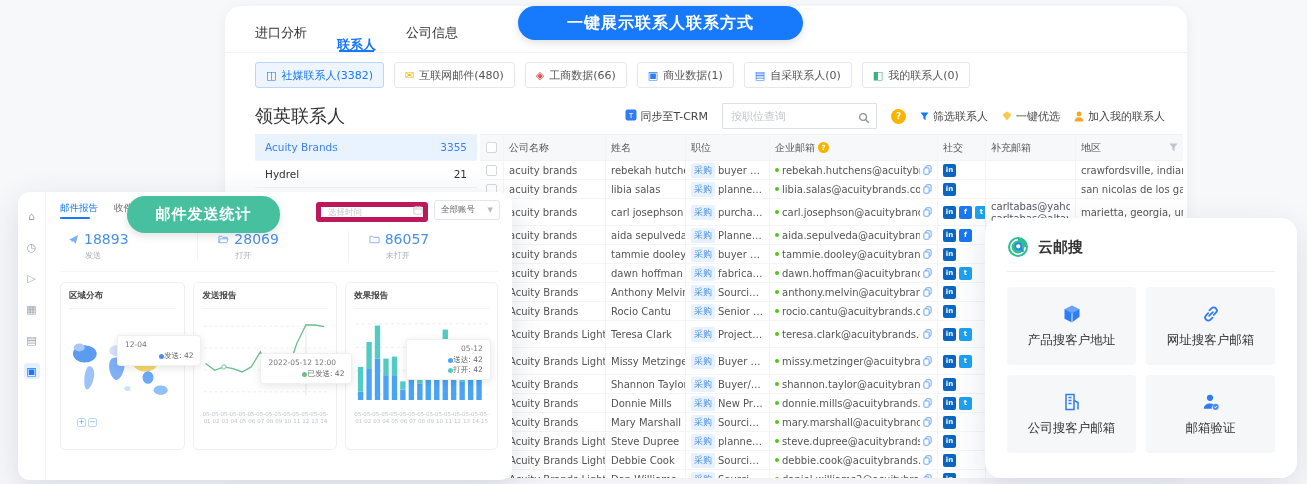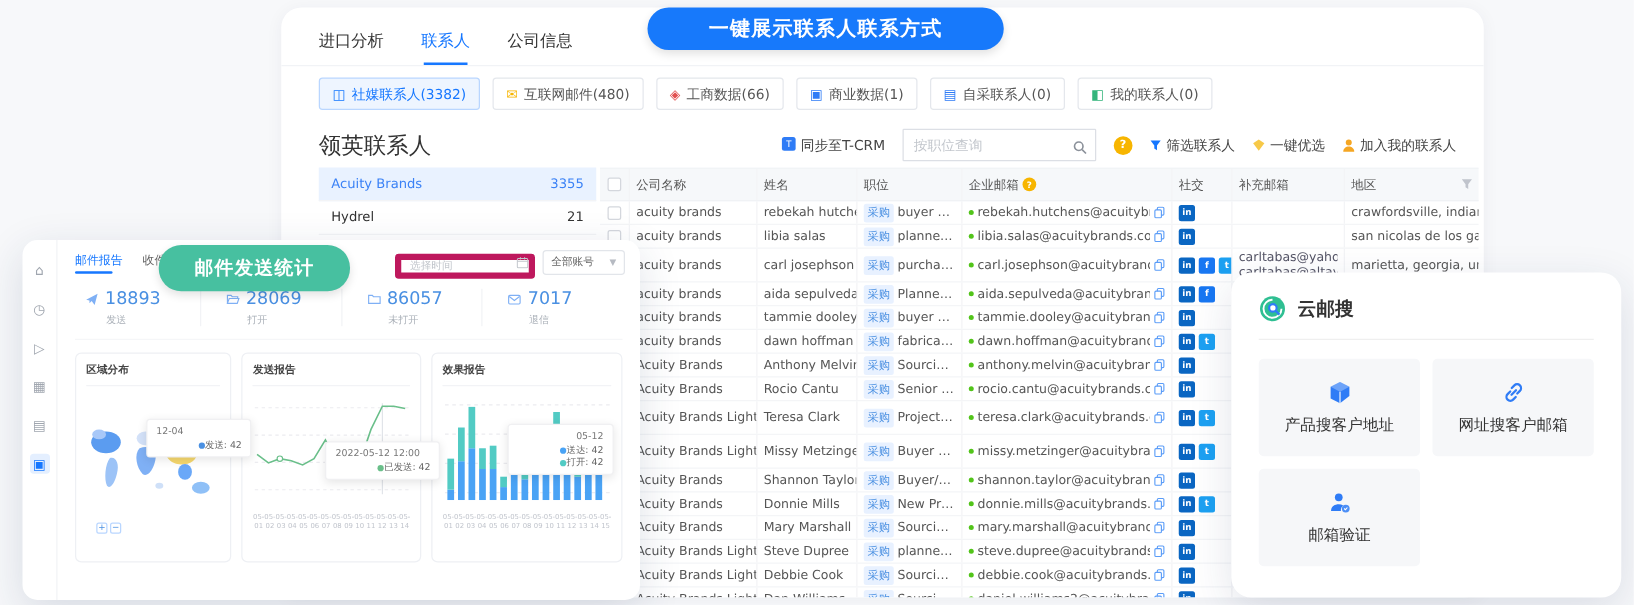--- a/index.html
+++ b/index.html
@@ -4,21 +4,21 @@
 <style>
   * { margin:0; padding:0; box-sizing:border-box; }
   html,body { width:1307px; height:484px; }
   body { font-family:"DejaVu Sans","Liberation Sans",sans-serif; background:#f7f8fa; position:relative; overflow:hidden; }
 
   
   .crm-card { position:absolute; left:225px; top:6px; width:962px; height:472px;
     background:#fff; border-radius:16px; box-shadow:0 2px 14px rgba(20,40,80,.05); overflow:hidden; }
   .top-tabs { position:absolute; left:30px; top:12px; height:32px; display:flex; gap:30px; }
   .top-tab { font-size:13px; color:#333; cursor:pointer; padding-top:6px; position:relative; }
-  .top-tab.active { color:#1677ff; font-weight:normal; }
+  .top-tab.active { color:#1677ff; font-weight:bold;margin-top:12px; }
   .top-tab.active::after { content:''; position:absolute; left:2px; right:2px; bottom:-2px; height:2px; background:#1677ff; }
   .tabs-divider { position:absolute; left:0; right:0; top:46px; height:1px; background:#f1f3f6; }
 
   .chips { position:absolute; left:30px; top:56px; display:flex; gap:10px; }
   .chip { display:flex; align-items:center; gap:5px; height:26px; padding:0 10px; border:1px solid #e4e7ec;
     border-radius:3px; background:#fff; font-size:11px; color:#555; cursor:pointer; white-space:nowrap; }
   .chip.active { border-color:#b9d6ff; background:#eef5ff; color:#1677ff; }
   .chip .chip-ic { font-size:11px; line-height:1; }
 
   .section-row { position:absolute; left:30px; right:22px; top:96px; height:28px; display:flex; align-items:center; }
@@ -862,32 +862,20 @@
         <div class="stat">
           <div class="top">
             <span style="display: flex;">
               <svg width="11" height="11" viewBox="0 0 12 12" fill="none" stroke="currentColor">
                 <path d="M1 2.5h3.2l1 1.2H11v5.8H1z"></path>
               </svg>
             </span>
             <span class="val">86057</span>
           </div>
           <div class="lbl">未打开</div>
-        </div>
-        <div class="stat">
-          <div class="top">
-            <span style="display: flex;">
-              <svg width="11" height="11" viewBox="0 0 12 12" fill="none" stroke="currentColor">
-                <rect x="1" y="2.5" width="10" height="7.5" rx="1"></rect>
-                <path d="M1.5 3.5L6 7l4.5-3.5"></path>
-              </svg>
-            </span>
-            <span class="val">7017</span>
-          </div>
-          <div class="lbl">退信</div>
         </div>
       </div>
     <div class="mp-charts">
       <div class="chart-card">
         <div class="ctitle">区域分布</div>
         <div class="chart-body" id="mapBody"><svg width="100%" height="118" viewBox="0 0 136 118">
               <ellipse cx="20" cy="36" rx="15" ry="11" fill="#5b9cf0"></ellipse>
               <ellipse cx="13" cy="28" rx="7" ry="5" fill="#a8c8f8"></ellipse>
               <path d="M24 52 C30 50 34 58 31 68 C29 77 24 84 21 80 C18 74 19 58 24 52z" fill="#9cc3f7"></path>
               <ellipse cx="60" cy="32" rx="9" ry="7" fill="#d4e2f9"></ellipse>
@@ -1039,20 +1027,30 @@
           <svg width="20" height="20" viewBox="0 0 20 20" fill="none" stroke="currentColor" stroke-width="1.8" stroke-linecap="round">
             <path d="M8.2 11.8l3.6-3.6"></path>
             <path d="M7.2 9.2l-2.1 2.1a3.1 3.1 0 104.4 4.4l2.1-2.1"></path>
             <path d="M12.8 10.8l2.1-2.1a3.1 3.1 0 10-4.4-4.4L8.4 6.4"></path>
           </svg>
         </div>
         <div class="clb">网址搜客户邮箱</div>
       </div>
       <div class="cloud-card">
         <div class="cic">
+          <svg width="20" height="20" viewBox="0 0 20 20" fill="none" stroke="currentColor" stroke-width="1.5">
+            <rect x="4" y="2.5" width="8" height="15"></rect>
+            <path d="M6.5 5.5h3M6.5 8.5h3M6.5 11.5h3"></path>
+            <path d="M12 8.5l4 2v7"></path>
+          </svg>
+        </div>
+        <div class="clb">公司搜客户邮箱</div>
+      </div>
+      <div class="cloud-card">
+        <div class="cic">
           <svg width="20" height="20" viewBox="0 0 20 20" fill="currentColor">
             <circle cx="9" cy="5.8" r="3.1"></circle>
             <path d="M2.8 16.8c0-3.4 2.8-5.4 6.2-5.4 1.3 0 2.5.3 3.5.9-1.1.9-1.8 2.2-1.8 3.7l.1.8z"></path>
             <circle cx="14.6" cy="14.8" r="3.1" opacity="0.85"></circle>
             <path d="M13.3 14.8l1 1 1.6-1.8" stroke="#fff" stroke-width="0.9" fill="none"></path>
           </svg>
         </div>
         <div class="clb">邮箱验证</div>
       </div>
     </div>

